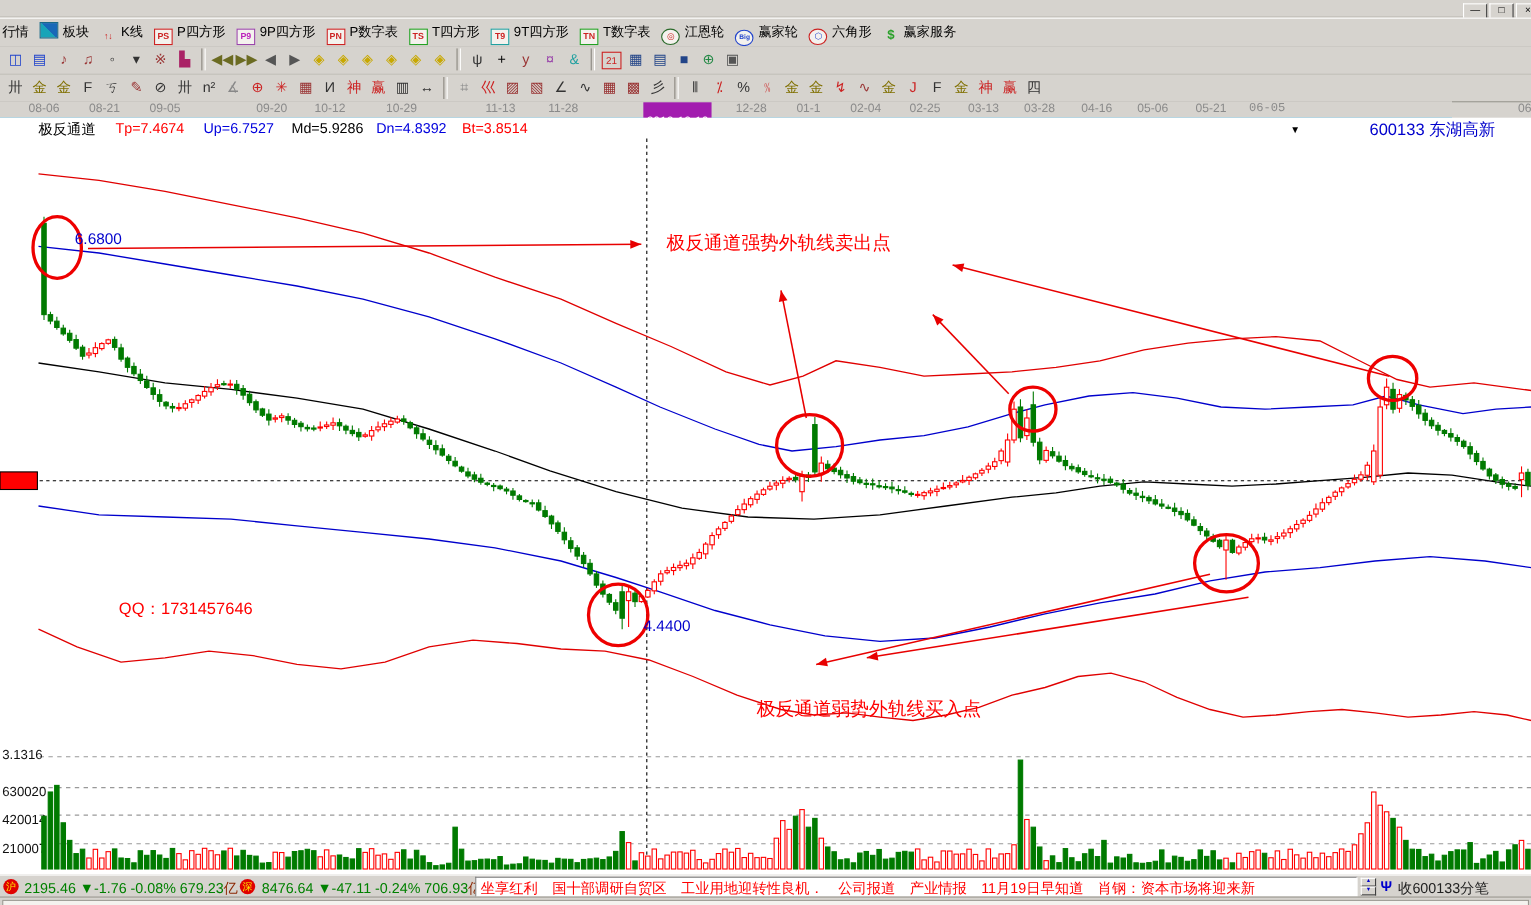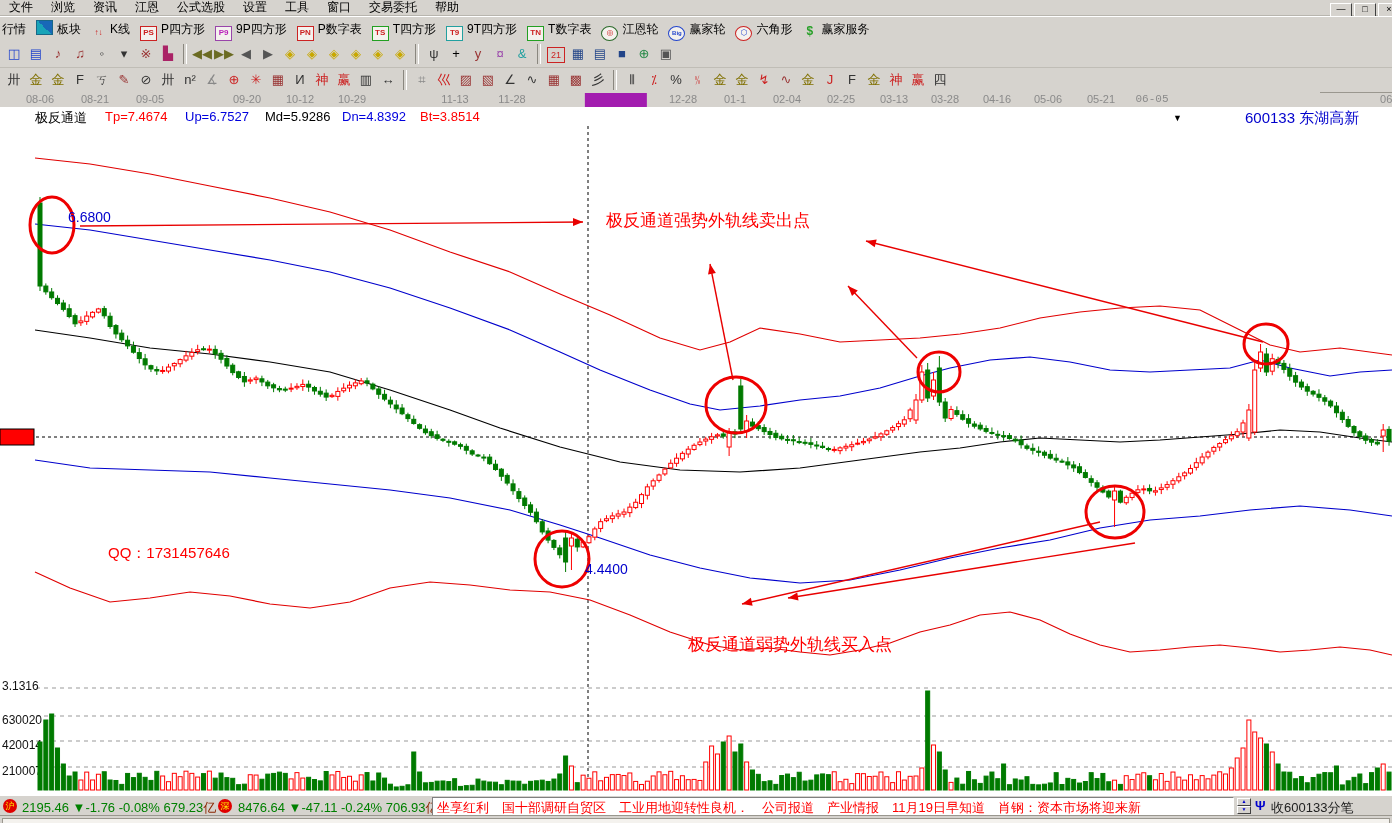--- a/index.html
+++ b/index.html
@@ -59,33 +59,32 @@
     border-top:1px solid #9a978f;overflow:hidden;}
   #bottomstrip .inner{position:absolute;left:2px;top:2px;right:2px;height:14px;background:#f4f2ee;
     border:1px solid #9a978f;overflow:hidden;}
   #ticker2{position:absolute;left:10px;top:3px;color:#d00000;font-size:13px;white-space:nowrap;}
 </style>
 </head>
 <body>
 
 <div id="app">
   <div id="menubar">
-    <span id="menu-items"><span class="menu-item">文件</span><span class="menu-item">浏览</span><span class="menu-item">资讯</span><span class="menu-item">江恩</span><span class="menu-item">公式选股</span><span class="menu-item">设置</span><span class="menu-item">工具</span><span class="menu-item">窗口</span><span class="menu-item">交易委托</span><span class="menu-item">帮助</span></span>
     <span id="winbtns"><span class="winbtn">—</span><span class="winbtn">□</span><span class="winbtn">×</span></span>
   </div>
   <div id="toolbar2"><span class="tb2-item"><span class="tb2-label">行情</span></span><span class="tb2-item"><span class="tb2-ic" style="background: linear-gradient(45deg, rgb(24, 164, 184) 50%, rgb(24, 104, 184) 50%); border-color: rgb(24, 104, 136);"></span><span class="tb2-label">板块</span></span><span class="tb2-item"><span class="tb2-ic" style="color: rgb(204, 34, 34); border: none; background: none;">↑↓</span><span class="tb2-label">K线</span></span><span class="tb2-item"><span class="tb2-ic" style="border-color: rgb(204, 34, 34); color: rgb(204, 34, 34);">PS</span><span class="tb2-label">P四方形</span></span><span class="tb2-item"><span class="tb2-ic" style="border-color: rgb(153, 68, 170); color: rgb(187, 34, 187);">P9</span><span class="tb2-label">9P四方形</span></span><span class="tb2-item"><span class="tb2-ic" style="border-color: rgb(204, 34, 34); color: rgb(204, 34, 34);">PN</span><span class="tb2-label">P数字表</span></span><span class="tb2-item"><span class="tb2-ic" style="border-color: rgb(34, 160, 34); color: rgb(204, 34, 34);">TS</span><span class="tb2-label">T四方形</span></span><span class="tb2-item"><span class="tb2-ic" style="border-color: rgb(34, 160, 160); color: rgb(204, 34, 34);">T9</span><span class="tb2-label">9T四方形</span></span><span class="tb2-item"><span class="tb2-ic" style="border-color: rgb(34, 160, 34); color: rgb(204, 34, 34);">TN</span><span class="tb2-label">T数字表</span></span><span class="tb2-item"><span class="tb2-ic" style="color: rgb(204, 34, 34); border-radius: 50%; border-color: rgb(42, 106, 42);">◎</span><span class="tb2-label">江恩轮</span></span><span class="tb2-item"><span class="tb2-ic" style="font-size: 6px; color: rgb(34, 68, 204); border-radius: 50%; border-color: rgb(34, 68, 204);">Big</span><span class="tb2-label">赢家轮</span></span><span class="tb2-item"><span class="tb2-ic" style="color: rgb(34, 68, 204); border-radius: 50%; border-color: rgb(204, 34, 34);">⬡</span><span class="tb2-label">六角形</span></span><span class="tb2-item"><span class="tb2-ic" style="color: rgb(40, 160, 40); border: none; background: none; font-size: 12px;">$</span><span class="tb2-label">赢家服务</span></span></div>
   <div id="tb3a" class="iconrow"><span class="ticon" style="color: rgb(34, 68, 204);">◫</span><span class="ticon" style="color: rgb(34, 68, 204);">▤</span><span class="ticon" style="color: rgb(153, 51, 51);">♪</span><span class="ticon" style="color: rgb(153, 51, 51);">♫</span><span class="ticon" style="color: rgb(51, 51, 51);">◦</span><span class="ticon" style="color: rgb(51, 51, 51);">▾</span><span class="ticon" style="color: rgb(153, 51, 51);">※</span><span class="ticon" style="color: rgb(170, 34, 102);">▙</span><span class="tsep"></span><span class="ticon" style="color: rgb(107, 107, 34);">◀◀</span><span class="ticon" style="color: rgb(107, 107, 34);">▶▶</span><span class="ticon" style="color: rgb(85, 85, 85);">◀</span><span class="ticon" style="color: rgb(85, 85, 85);">▶</span><span class="ticon" style="color: rgb(200, 168, 0);">◈</span><span class="ticon" style="color: rgb(200, 168, 0);">◈</span><span class="ticon" style="color: rgb(200, 168, 0);">◈</span><span class="ticon" style="color: rgb(200, 168, 0);">◈</span><span class="ticon" style="color: rgb(200, 168, 0);">◈</span><span class="ticon" style="color: rgb(200, 168, 0);">◈</span><span class="tsep"></span><span class="ticon" style="color: rgb(51, 51, 51);">ψ</span><span class="ticon" style="color: rgb(0, 0, 0);">+</span><span class="ticon" style="color: rgb(153, 51, 51);">y</span><span class="ticon" style="color: rgb(153, 68, 170);">¤</span><span class="ticon" style="color: rgb(34, 160, 160);">&amp;</span><span class="tsep"></span><span class="ticon" style="color: rgb(204, 34, 34); border: 1px solid rgb(204, 34, 34); width: 16px; height: 14px; line-height: 14px; font-size: 9px; margin: 4px 2px;">21</span><span class="ticon" style="color: rgb(34, 68, 136);">▦</span><span class="ticon" style="color: rgb(34, 68, 136);">▤</span><span class="ticon" style="color: rgb(34, 68, 136);">■</span><span class="ticon" style="color: rgb(34, 136, 68);">⊕</span><span class="ticon" style="color: rgb(85, 85, 85);">▣</span></div>
   <div id="tb3b" class="iconrow"><span class="ticon" style="color: rgb(51, 51, 51);">卅</span><span class="ticon" style="color: rgb(128, 112, 0);">金</span><span class="ticon" style="color: rgb(128, 112, 0);">金</span><span class="ticon" style="color: rgb(51, 51, 51);">F</span><span class="ticon" style="color: rgb(51, 51, 51);">ㄎ</span><span class="ticon" style="color: rgb(153, 51, 51);">✎</span><span class="ticon" style="color: rgb(51, 51, 51);">⊘</span><span class="ticon" style="color: rgb(51, 51, 51);">卅</span><span class="ticon" style="color: rgb(51, 51, 51);">n²</span><span class="ticon" style="color: rgb(136, 136, 136);">∡</span><span class="ticon" style="color: rgb(204, 34, 34);">⊕</span><span class="ticon" style="color: rgb(204, 34, 34);">✳</span><span class="ticon" style="color: rgb(153, 51, 51);">▦</span><span class="ticon" style="color: rgb(51, 51, 51);">И</span><span class="ticon" style="color: rgb(204, 34, 34);">神</span><span class="ticon" style="color: rgb(204, 34, 34);">赢</span><span class="ticon" style="color: rgb(51, 51, 51);">▥</span><span class="ticon" style="color: rgb(51, 51, 51);">↔</span><span class="tsep"></span><span class="ticon" style="color: rgb(136, 136, 136);">⌗</span><span class="ticon" style="color: rgb(204, 34, 34);">巛</span><span class="ticon" style="color: rgb(153, 51, 51);">▨</span><span class="ticon" style="color: rgb(153, 51, 51);">▧</span><span class="ticon" style="color: rgb(51, 51, 51);">∠</span><span class="ticon" style="color: rgb(51, 51, 51);">∿</span><span class="ticon" style="color: rgb(153, 51, 51);">▦</span><span class="ticon" style="color: rgb(153, 51, 51);">▩</span><span class="ticon" style="color: rgb(51, 51, 51);">彡</span><span class="tsep"></span><span class="ticon" style="color: rgb(51, 51, 51);">⦀</span><span class="ticon" style="color: rgb(204, 34, 34);">⁒</span><span class="ticon" style="color: rgb(51, 51, 51);">%</span><span class="ticon" style="color: rgb(204, 34, 34);">﹪</span><span class="ticon" style="color: rgb(128, 112, 0);">金</span><span class="ticon" style="color: rgb(128, 112, 0);">金</span><span class="ticon" style="color: rgb(204, 34, 34);">↯</span><span class="ticon" style="color: rgb(153, 51, 51);">∿</span><span class="ticon" style="color: rgb(128, 112, 0);">金</span><span class="ticon" style="color: rgb(204, 34, 34);">J</span><span class="ticon" style="color: rgb(51, 51, 51);">F</span><span class="ticon" style="color: rgb(128, 112, 0);">金</span><span class="ticon" style="color: rgb(204, 34, 34);">神</span><span class="ticon" style="color: rgb(204, 34, 34);">赢</span><span class="ticon" style="color: rgb(51, 51, 51);">四</span></div>
   <div id="dateaxis">
       <span class="dtick" style="left: 40px;">08-06</span>
       <span class="dtick" style="left: 95px;">08-21</span>
       <span class="dtick" style="left: 150px;">09-05</span>
       <span class="dtick" style="left: 210px; margin-left: 37px;">09-20</span>
       <span class="dtick" style="left: 300px;">10-12</span>
-      <span class="dtick" style="left: 352px;">10-29</span>
+      <span class="dtick" style="left: 365px;">10-29</span>
       <span class="dtick" style="left: 455px;">11-13</span>
       <span class="dtick" style="left: 512px;">11-28</span>
       <span class="dtick cur" style="left: 616px;">2012-12-10</span>
       <span class="dtick" style="left: 683px;">12-28</span>
       <span class="dtick" style="left: 735px;">01-1</span>
       <span class="dtick" style="left: 787px;">02-04</span>
       <span class="dtick" style="left: 841px;">02-25</span>
       <span class="dtick" style="left: 894px;">03-13</span>
       <span class="dtick" style="left: 945px;">03-28</span>
       <span class="dtick" style="left: 997px;">04-16</span>

